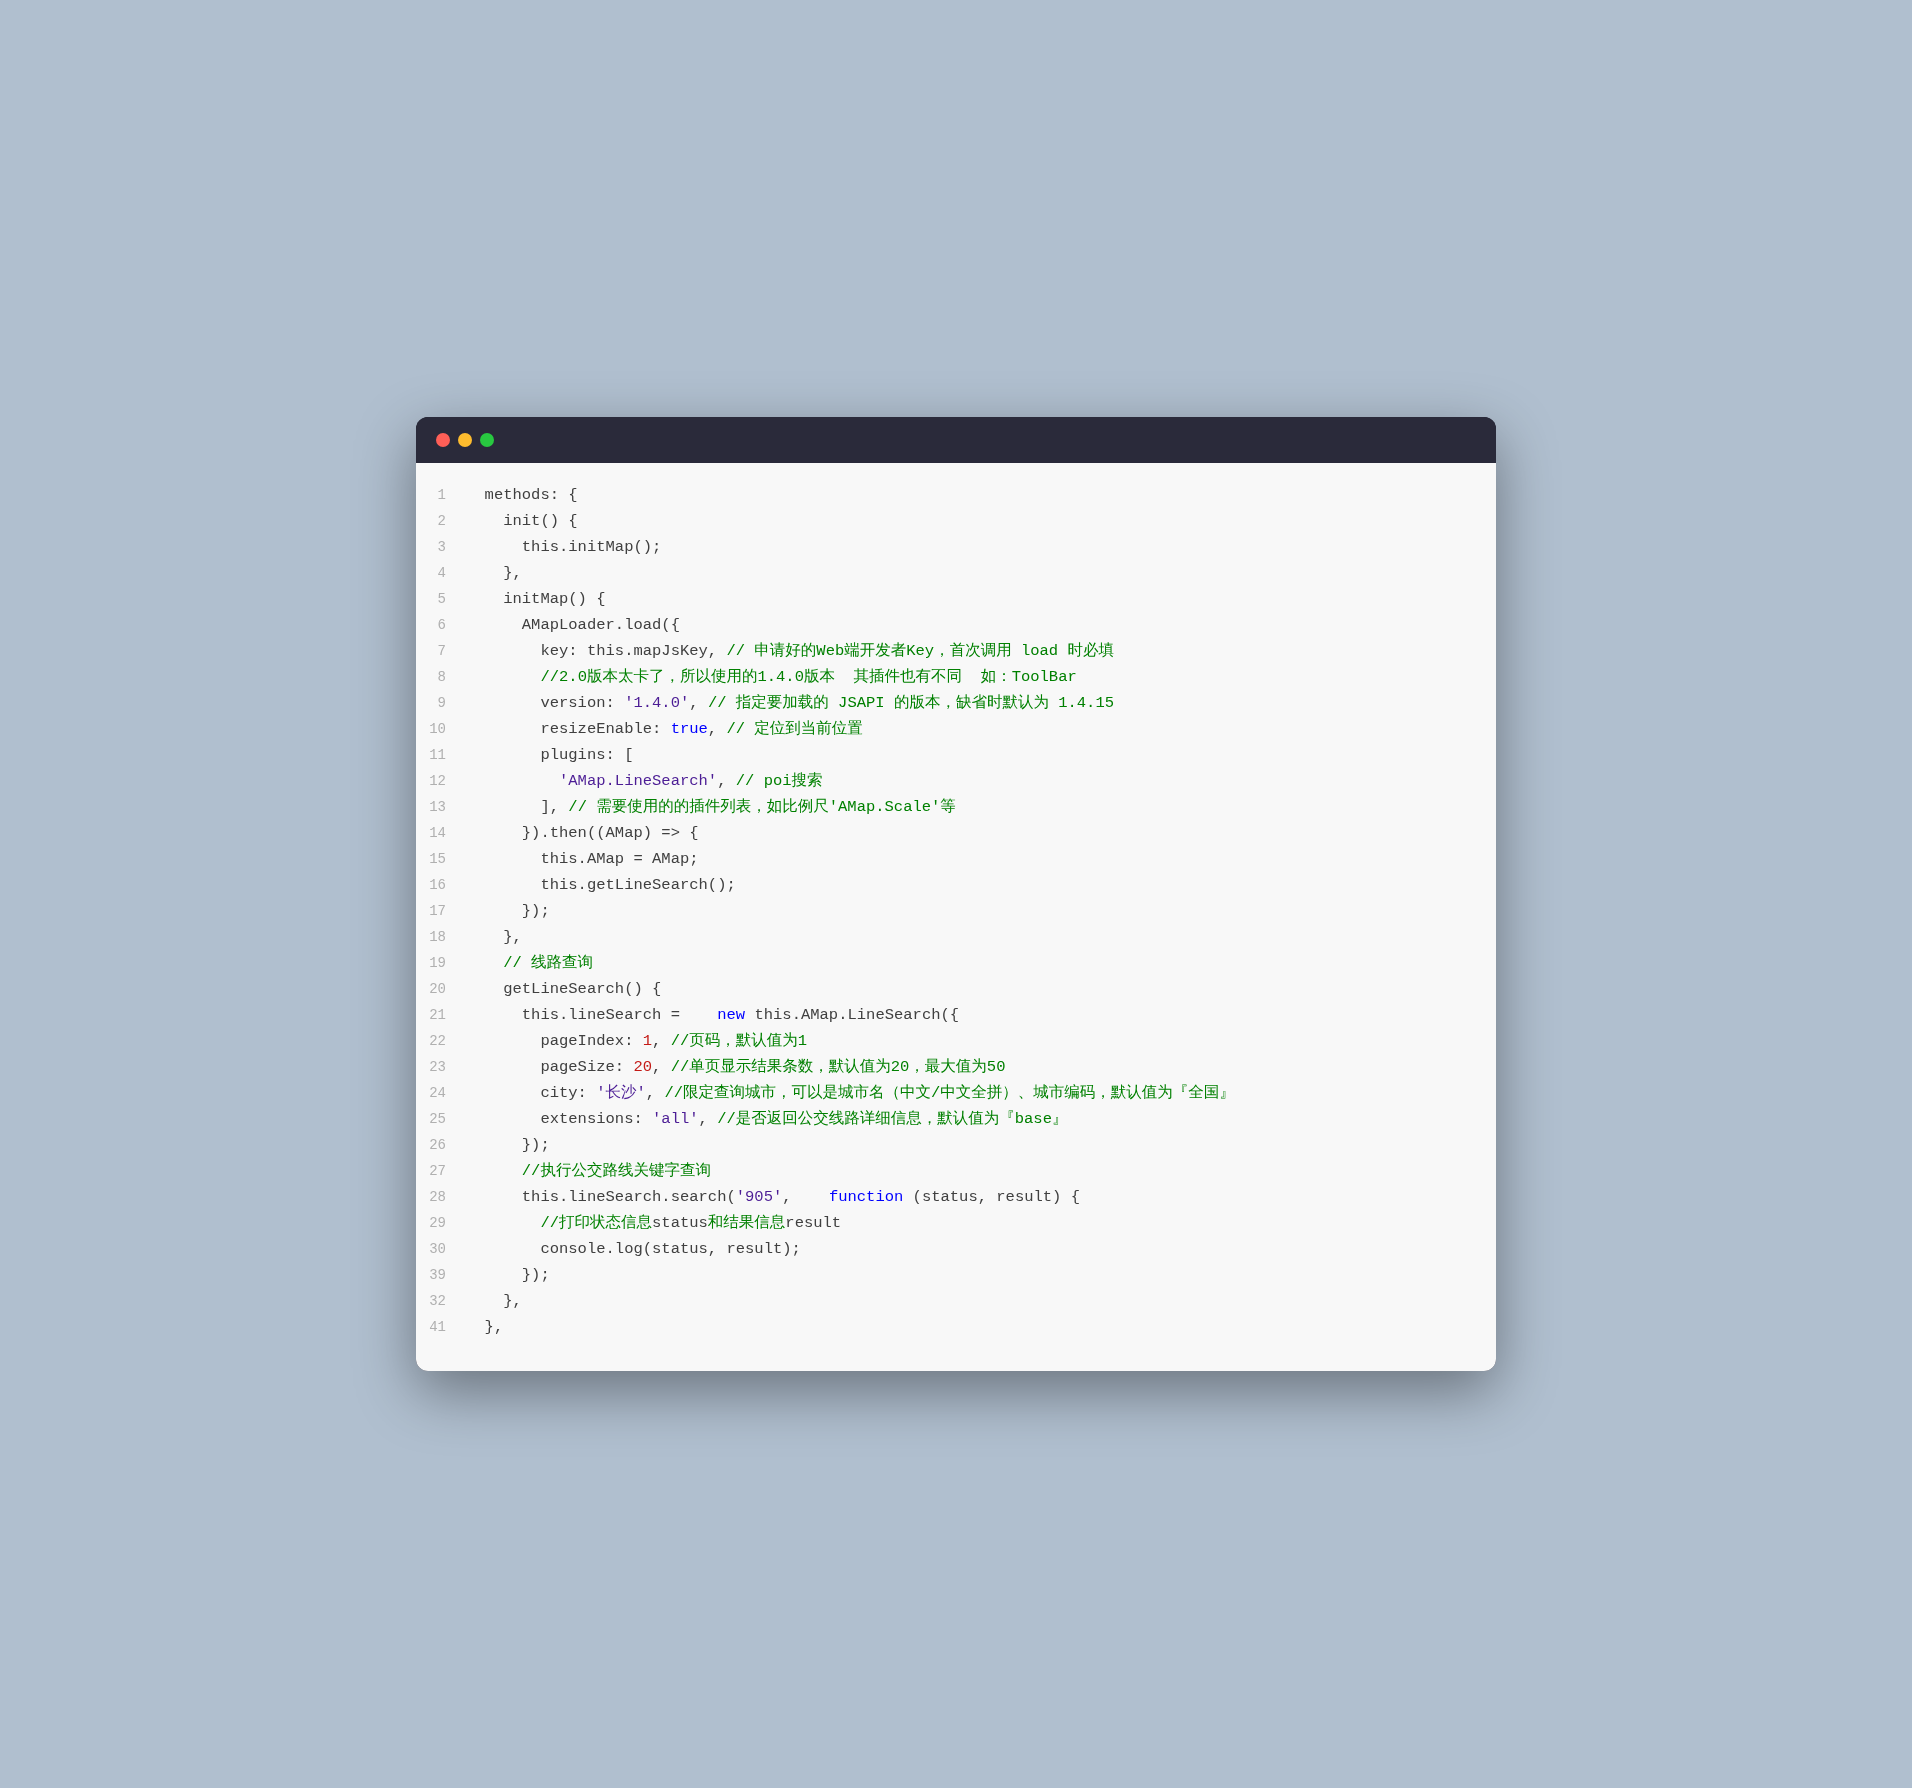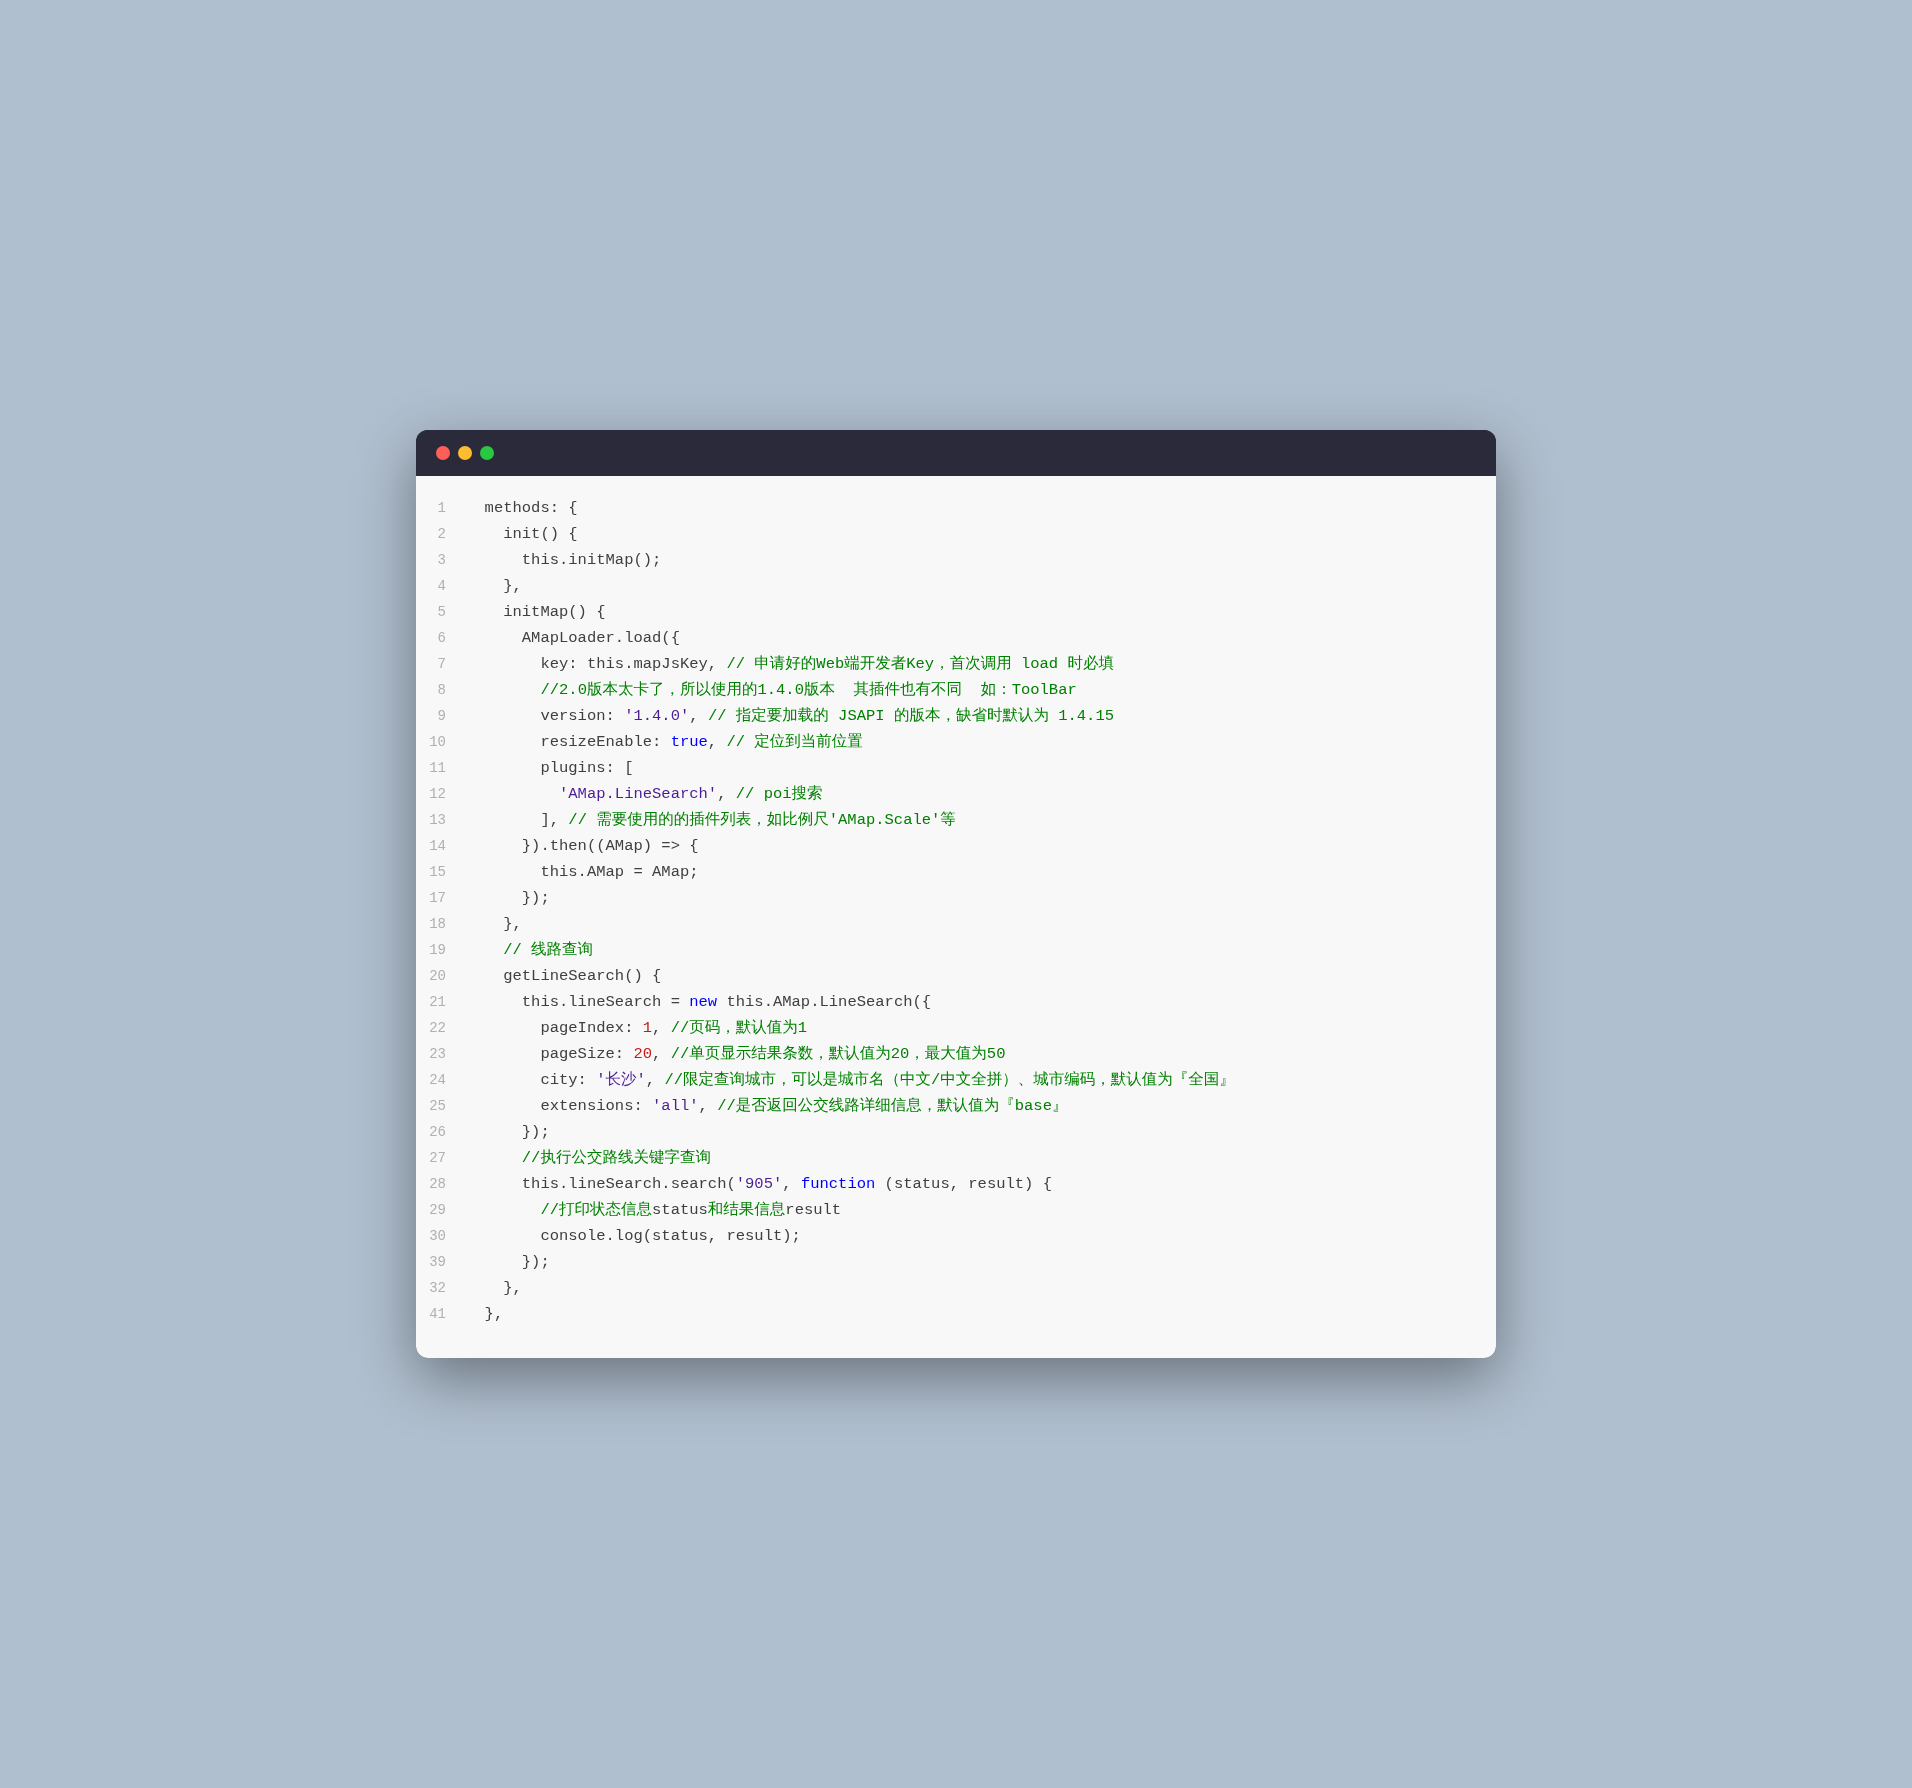--- a/index.html
+++ b/index.html
@@ -69,21 +69,21 @@
     }
 
     .code-content {
       color: #2d2d2d;
       white-space: pre;
       flex: 1;
     }
 
     
     .c-default   { color: #404040; }
-    .c-keyword   { color: #0000ff; font-weight: normal; }
+    .c-keyword   { color: #0000ff; font-weight: normal; margin-left: 28px; }
     .c-string    { color: #4c1d95; }
     .c-comment   { color: #008000; }
     .c-bool      { color: #0000ff; text-align: center; }
     .c-number    { color: #c41a16; }
   </style>
 </head>
 <body>
 
 <div class="window">
   <div class="titlebar">
@@ -146,20 +146,24 @@
       </div>
       <div class="code-line">
         <span class="line-num">14</span>
         <span class="code-content"><span class="c-default">      }).then((AMap) =&gt; {</span></span>
       </div>
       <div class="code-line">
         <span class="line-num">15</span>
         <span class="code-content"><span class="c-default">        this.AMap = AMap;</span></span>
       </div>
       <div class="code-line">
+        <span class="line-num">16</span>
+        <span class="code-content"><span class="c-default">        this.getLineSearch();</span></span>
+      </div>
+      <div class="code-line">
         <span class="line-num">17</span>
         <span class="code-content"><span class="c-default">      });</span></span>
       </div>
       <div class="code-line">
         <span class="line-num">18</span>
         <span class="code-content"><span class="c-default">    },</span></span>
       </div>
       <div class="code-line">
         <span class="line-num">19</span>
         <span class="code-content"><span class="c-default">    </span><span class="c-comment">// 线路查询</span></span>

